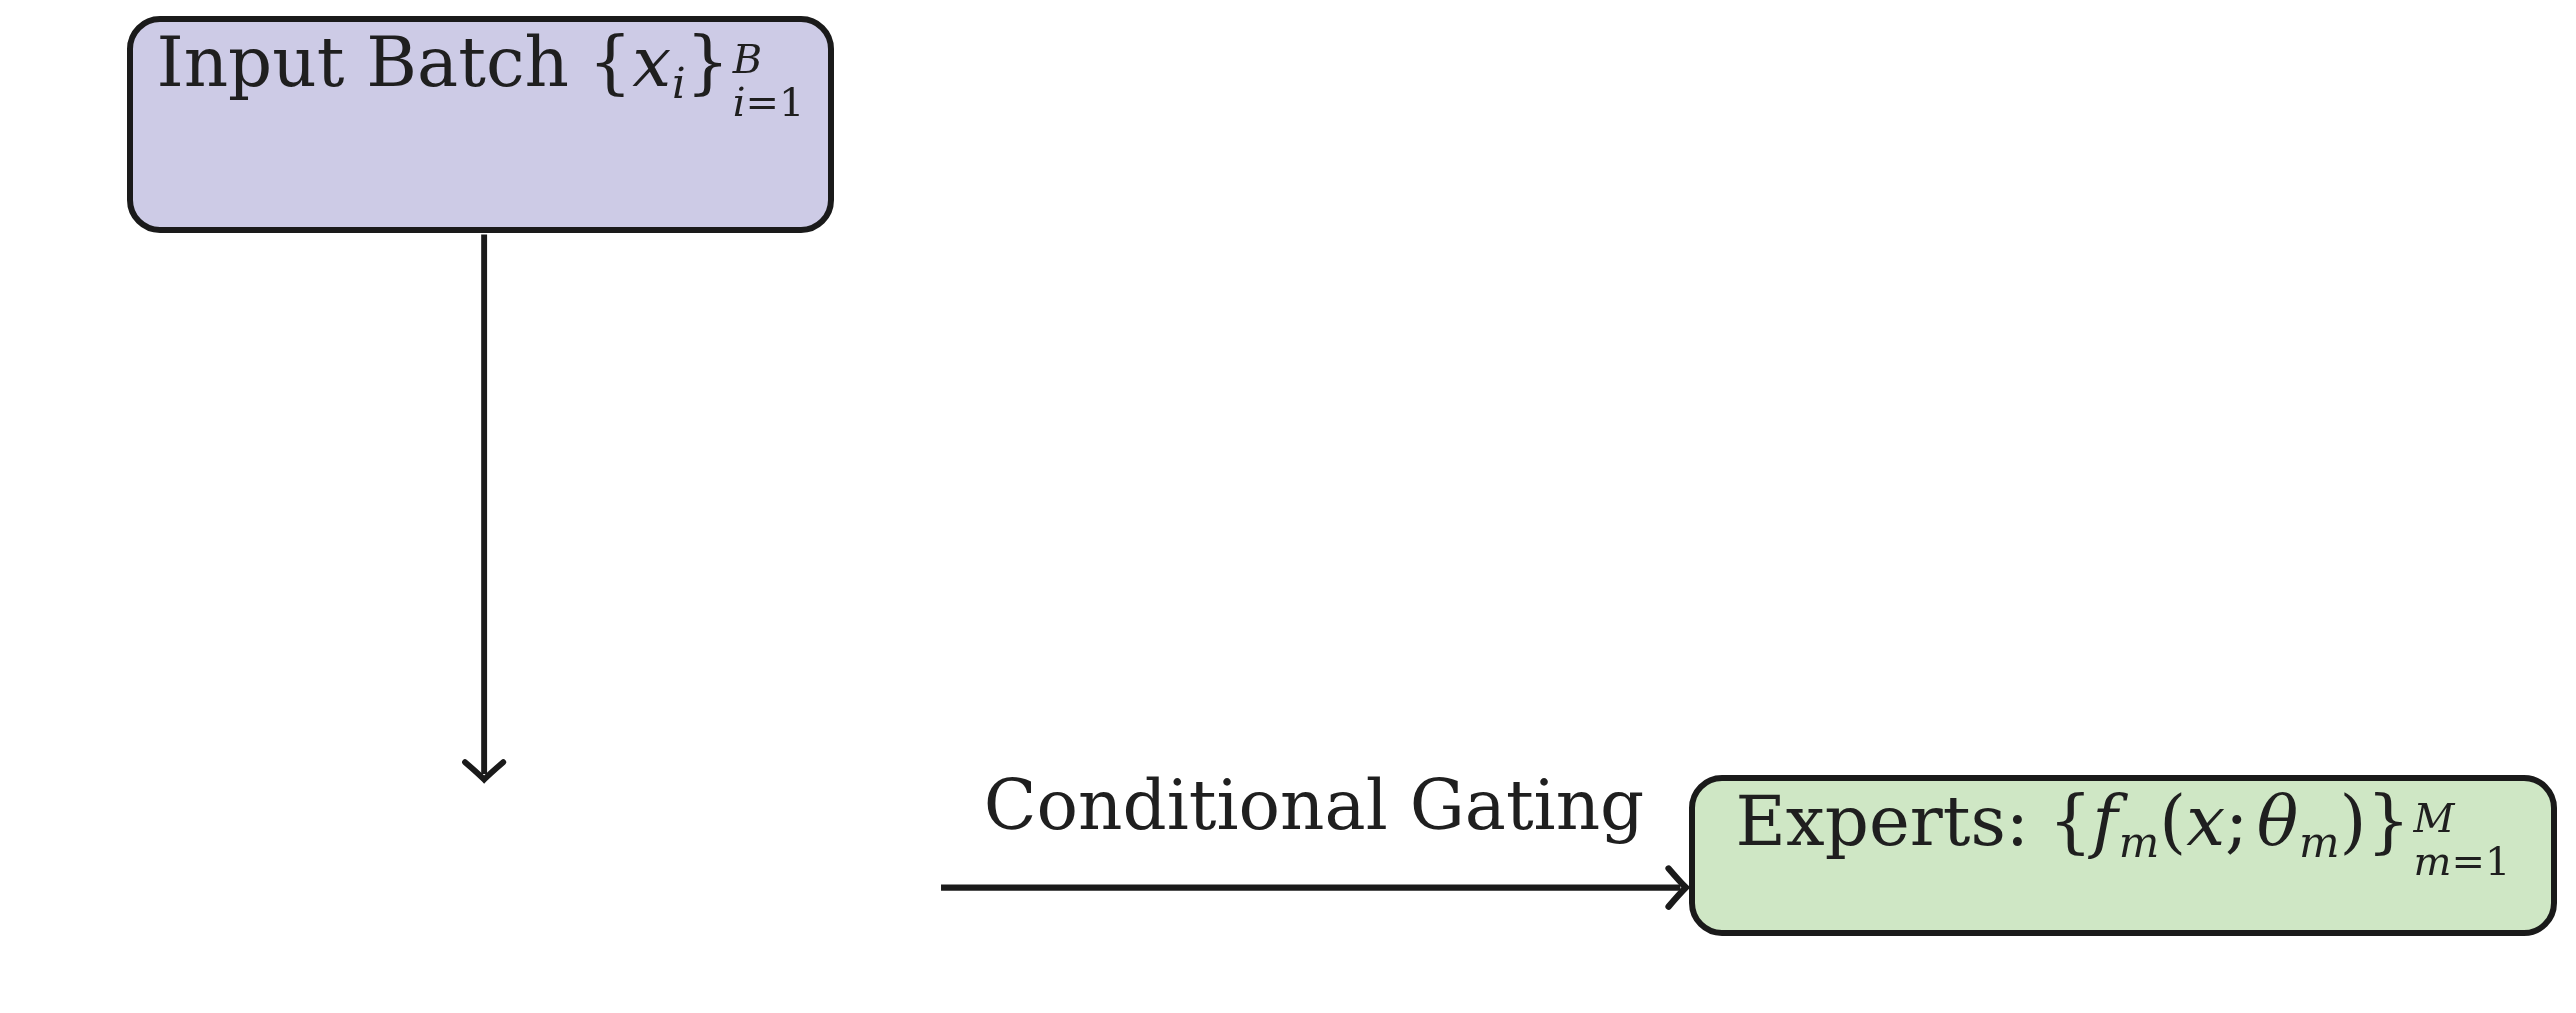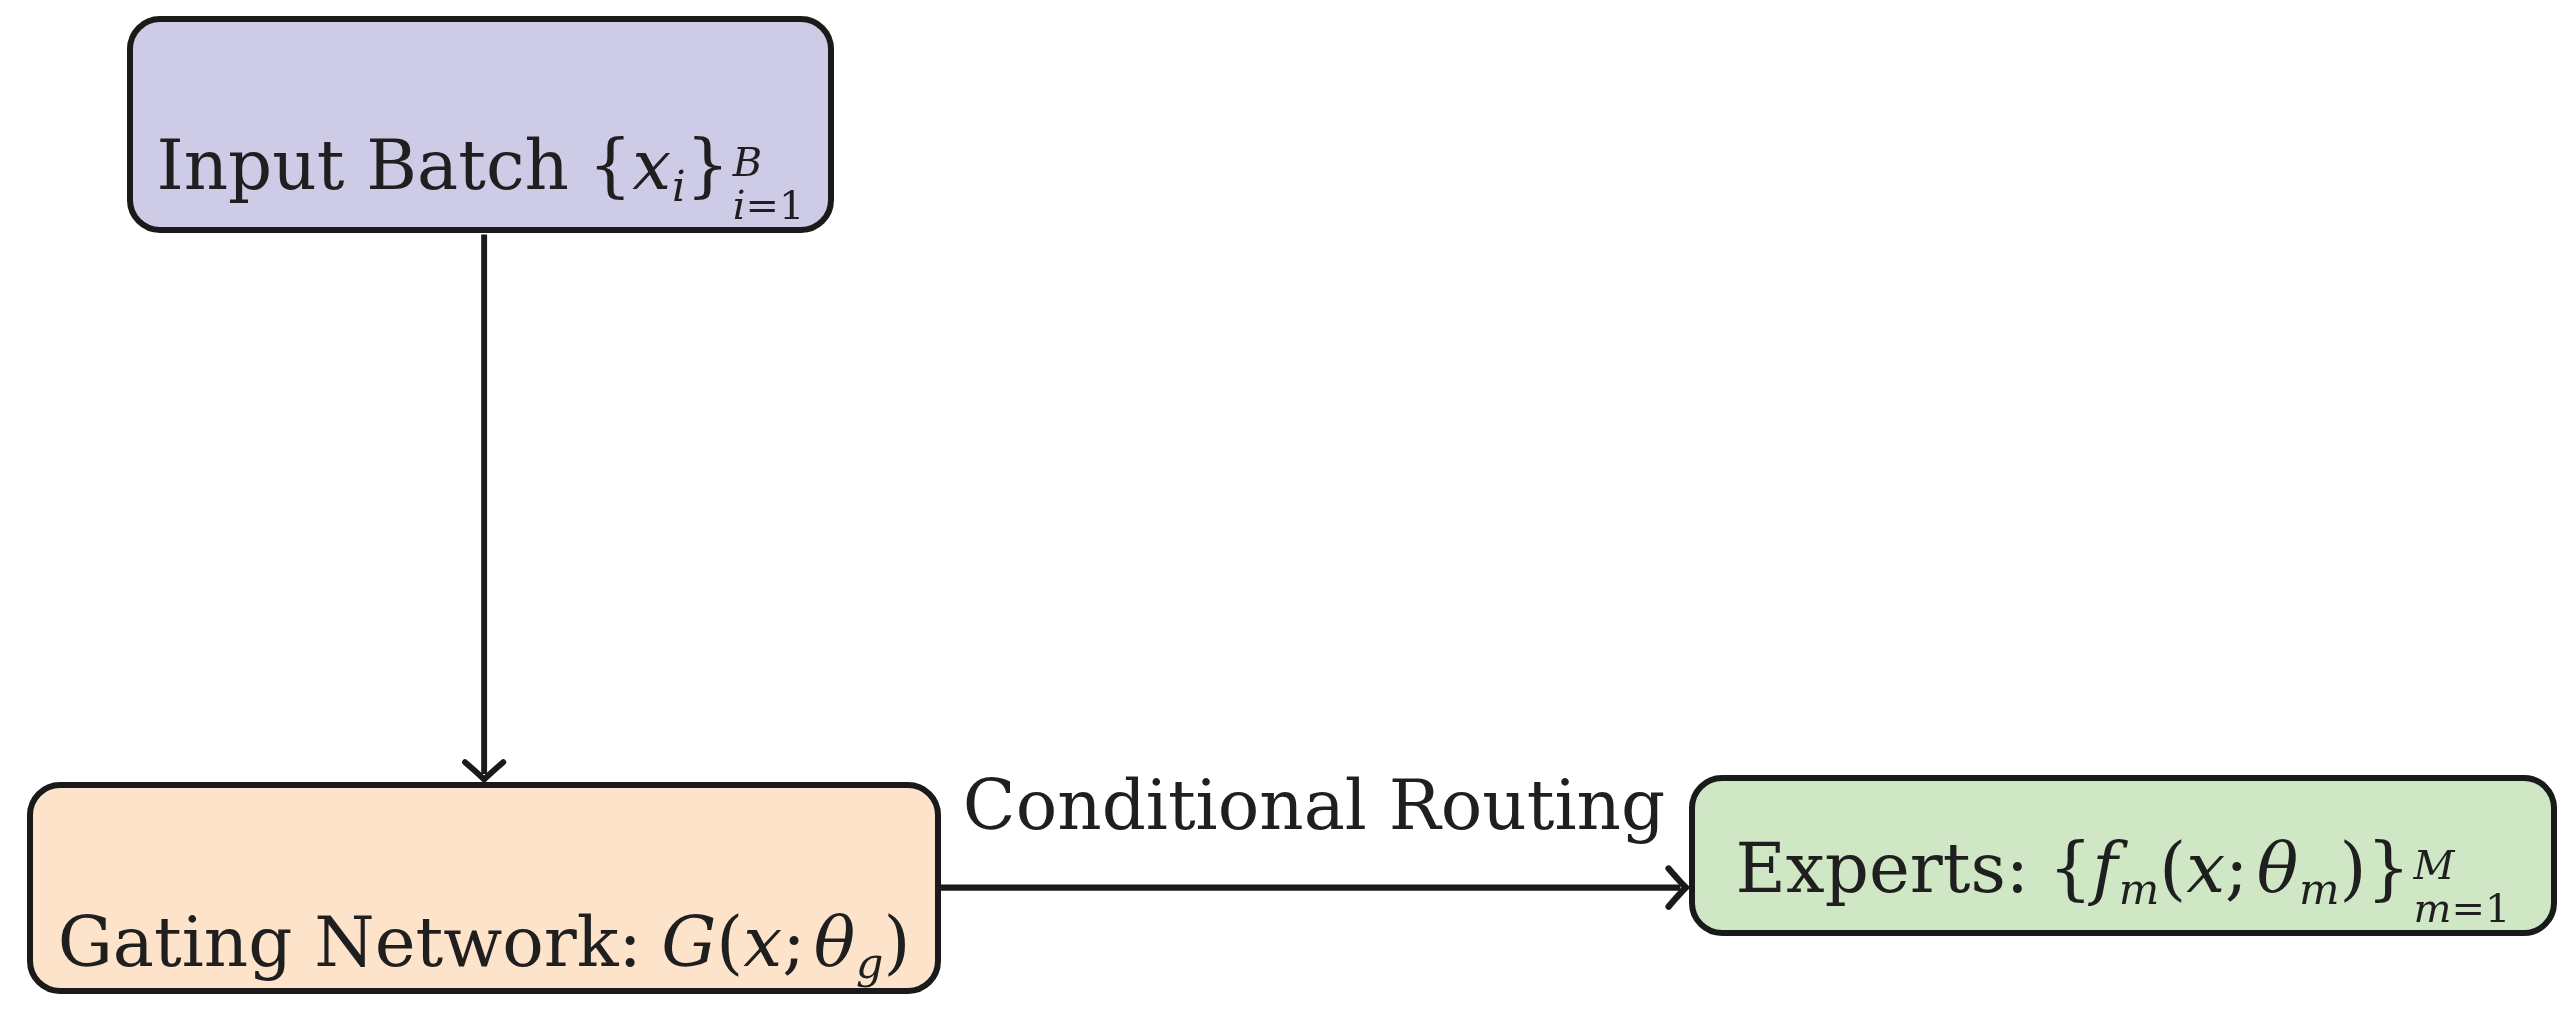--- a/index.html
+++ b/index.html
@@ -21,21 +21,21 @@
     position: absolute;
     left: 0; top: 0;
     width: 2576px;
     height: 1014px;
   }
   .box {
     position: absolute;
     border: 6.4px solid #1a1a1a;
     border-radius: 33px;
     display: flex;
-    align-items: flex-end;
+    align-items: flex-start;
     justify-content: center;
     box-sizing: border-box;
     color: #1f1f1f;
     font-size: 69px;
     white-space: nowrap;
   }
   .box-input   { left: 127px;  top: 16.3px;  width: 707px;  height: 217px; }
   .box-gating  { left: 27px;   top: 782px; width: 914px; height: 212px; }
   .box-experts { left: 1689px; top: 775px; width: 868px;  height: 161px; }
   .edge-label {
@@ -81,27 +81,22 @@
       <path d="M 1837 956 Q 1849 970 1856 977 Q 1849 984 1837 998" stroke-width="7" stroke-linecap="round" fill="none" style="stroke: rgb(26, 26, 26);"></path>
     </g>
   </svg>
 
   <div class="box box-input" style="background-color: rgb(205, 203, 230);">
     <span>
       <span class="node-text">Input Batch</span><span><span>{</span><span class="it">x</span><span class="msub it">i</span><span>}</span><span class="stack"><span class="it">B</span><span><span class="it">i</span><span>=1</span></span></span></span>
     </span>
   </div>
 
-  <div class="box box-gating" style="background-color: rgb(253, 227, 202);">
-    <span>
-      <span class="node-text">Gating Network:</span><span><span class="it">G</span><span>(</span><span class="it">x</span><span class="sep">;</span><span class="it">θ</span><span class="msub it">g</span><span>)</span></span>
-    </span>
-  </div>
 
-  <div class="edge-label">Conditional Routing</div>
+  <div class="edge-label">Conditional Gating</div>
 
   <div class="box box-experts" style="background-color: rgb(207, 231, 197);">
     <span>
       <span class="node-text">Experts:</span><span><span>{</span><span class="it">f</span><span class="msub it">m</span><span>(</span><span class="it">x</span><span class="sep">;</span><span class="it">θ</span><span class="msub it">m</span><span>)</span><span>}</span><span class="stack"><span class="it">M</span><span><span class="it">m</span><span>=1</span></span></span></span>
     </span>
   </div>
 
 </div>
 
 

